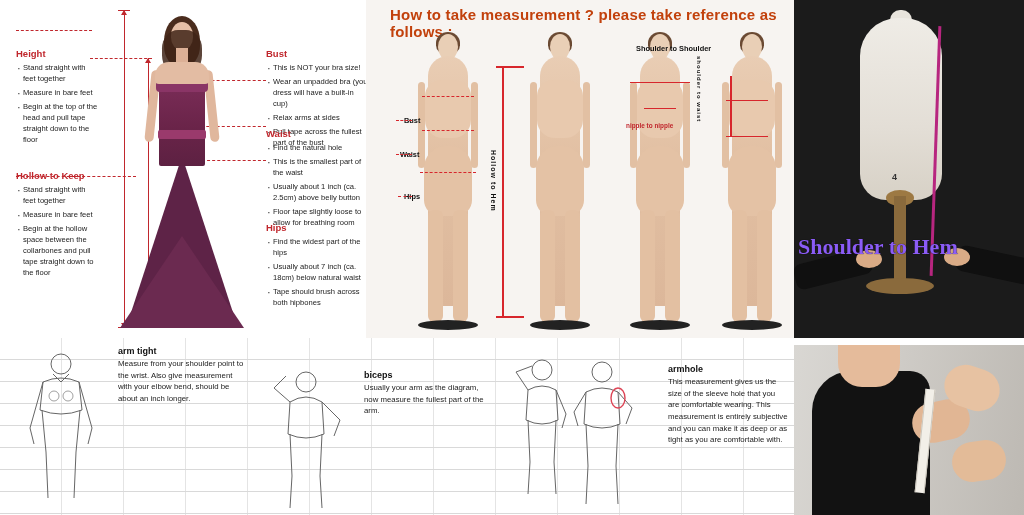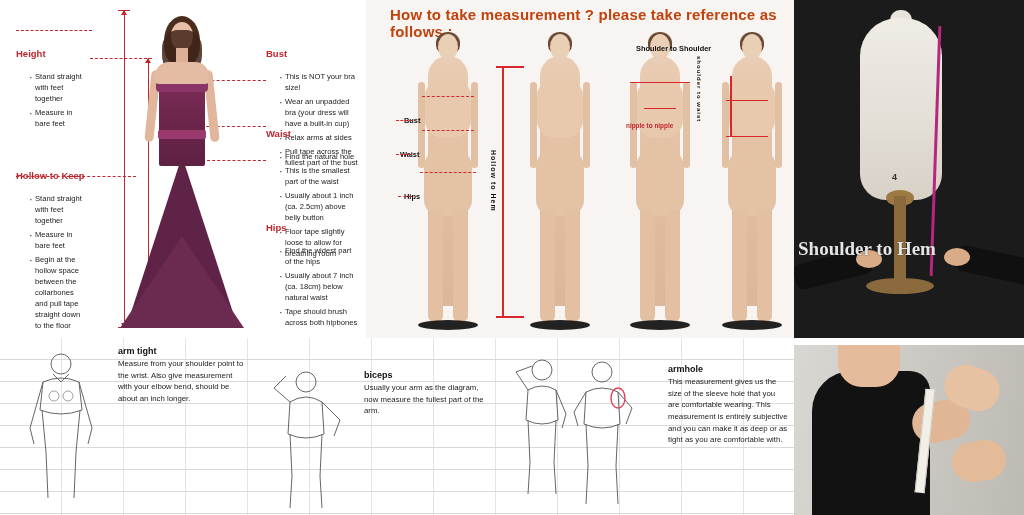--- a/index.html
+++ b/index.html
@@ -156,21 +156,21 @@
   .arrow-up { border-bottom: 5px solid #c0272d; }
   .arrow-down { border-top: 5px solid #c0272d; }
 
   .callout-title {
     font-size: 9.5px;
     font-weight: bold;
     color: #c0272d;
     margin-bottom: 3px;
   }
   .callout-list {
-    margin: 12px; padding: 0;
+    margin: 0; padding: 0;
     list-style: none;
     font-size: 7.6px;
     color: #222;
     line-height: 1.45;
   }
   .callout-list li { margin-bottom: 3px; padding-left: 7px; position: relative; }
   .callout-list li::before {
     content: "\00b7";
     position: absolute; left: 1px; top: -1px;
     font-size: 11px; color: #333;
@@ -353,23 +353,23 @@
     border-radius: 8px;
   }
   .hand {
     position: absolute;
     background: #d9ab86;
     border-radius: 50%;
   }
   #shoulder-to-hem-label {
     position: absolute;
     left: 4px; bottom: 78px;
-    font-size: 19px;
+    font-size: 22px;
     font-weight: bold;
-    color: #e5e5e5;
+    color: #8b5cf6;
     font-family: "Liberation Serif", serif;
     text-shadow: 0 0 1px #000;
   }
 
   
   #bottom {
     position: absolute;
     left: 0; top: 338px; width: 1024px; height: 177px;
     background: #ffffff;
   }
@@ -489,20 +489,21 @@
       <div class="dress-bodice"></div>
       <div class="dress-ruffle"></div>
       <div class="dress-sash"></div>
     </div>
 
     <div class="abs block-left" style="left:16px; top:48px;">
       <div class="callout-title">Height</div>
       <ul class="callout-list">
         <li>Stand straight with feet together</li>
         <li>Measure in bare feet</li>
+        <li>Begin at the top of the head and pull tape straight down to the floor</li>
       </ul>
     </div>
 
     <div class="abs block-left" style="left:16px; top:170px;">
       <div class="callout-title">Hollow to Keep</div>
       <ul class="callout-list">
         <li>Stand straight with feet together</li>
         <li>Measure in bare feet</li>
         <li>Begin at the hollow space between the collarbones and pull tape straight down to the floor</li>
       </ul>

